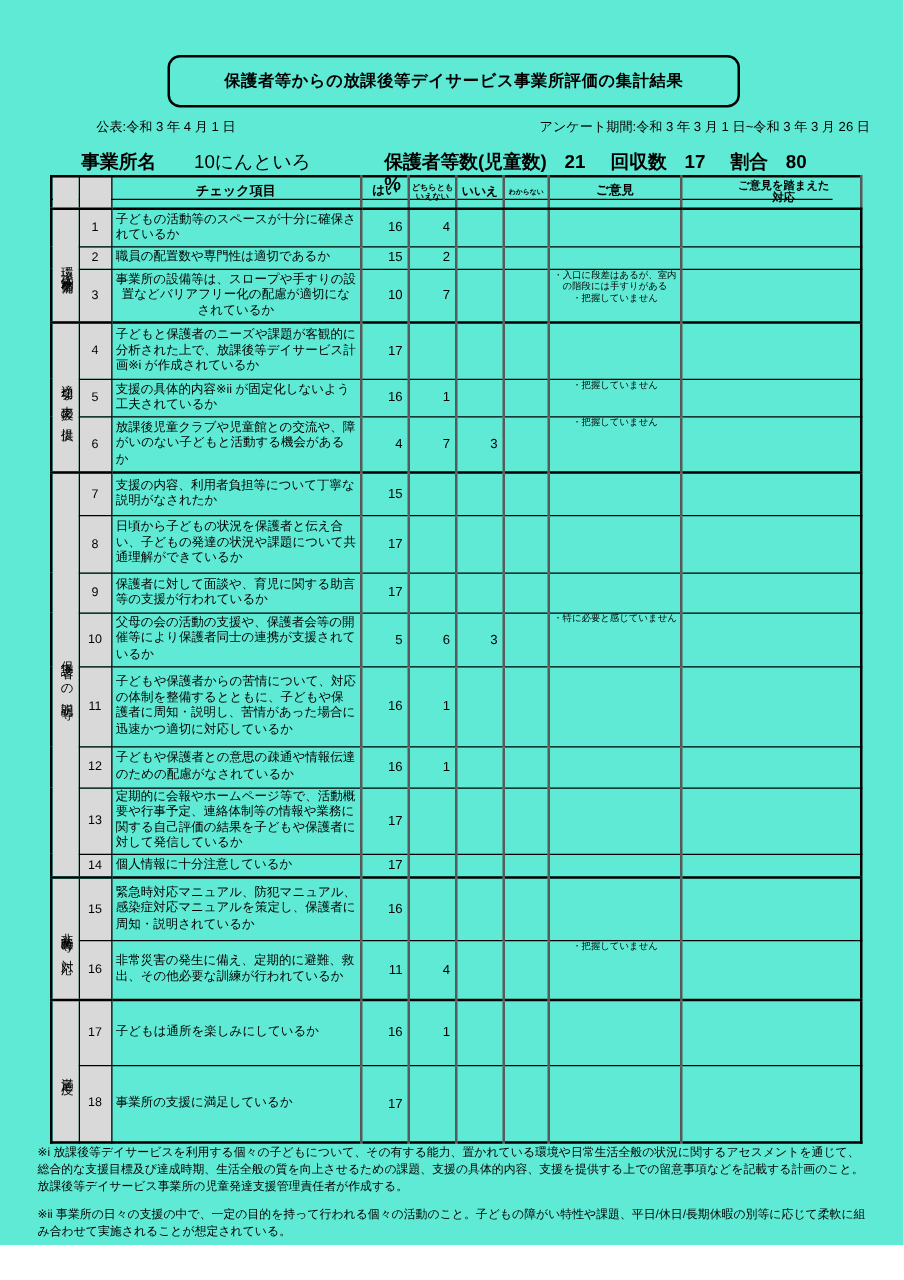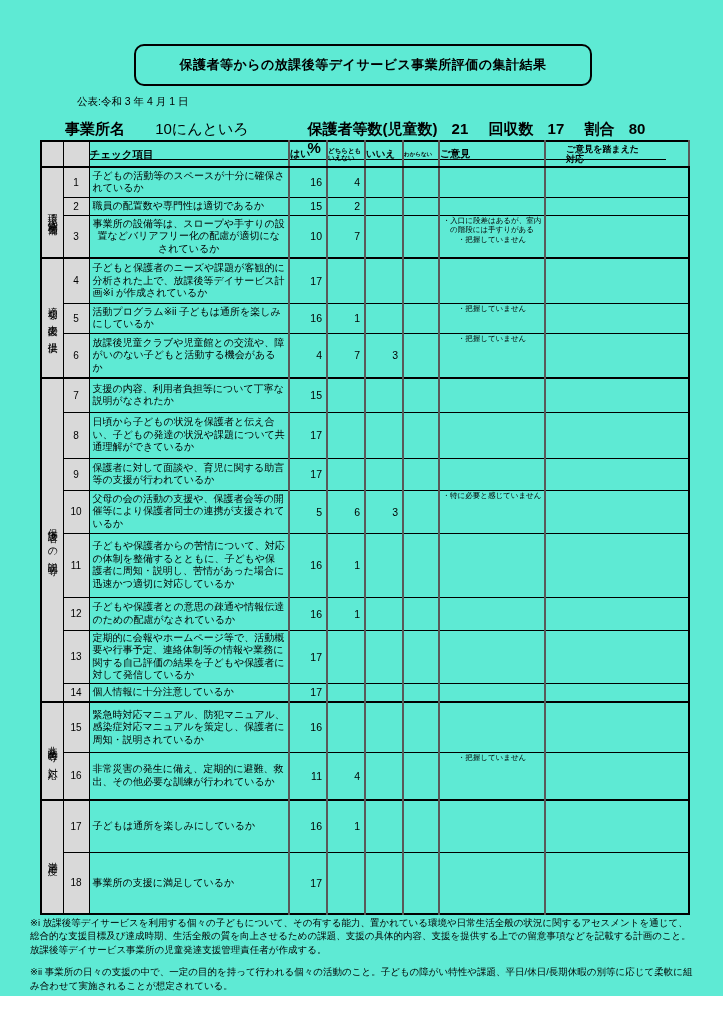--- a/index.html
+++ b/index.html
@@ -37,21 +37,21 @@
   table.survey {
     position:absolute; left:40px; top:140px; width:648px;
     border-collapse:collapse; table-layout:fixed;
     font-size:10px; border:2px solid #000;
   }
   .survey td, .survey th { border:1px solid #000; padding:0; overflow:hidden; }
   .survey tr.gtop > td, .survey tr.gtop > th { border-top:2px solid #000; }
   .survey tr.head > th { border-bottom:2px solid #000; }
 
   th.hgray { background:#d9d9d9; }
-  th { font-weight:bold; text-align:left; vertical-align:middle; line-height:1.15; }
+  th { font-weight:bold; text-align:center; vertical-align:middle; line-height:1.15;font-family:Liberation Mono, monospace; }
   th.h-item { font-size:10.5px; }
   th.h-yes { font-size:10px; }
   th.h-neither { font-size:6.5px; white-space:pre-line; }
   th.h-no { font-size:9.5px; }
   th.h-unknown { font-size:5.5px; }
   th.h-comment { font-size:10px; }
   th.h-resp { font-size:9px; white-space:pre-line;padding-left:20px; }
 
   td.gcell {
     background:#d9d9d9;
@@ -78,20 +78,21 @@
 </style>
 </head>
 <body>
 
 <div class="page">
 
   <div class="titlebox">保護者等からの放課後等デイサービス事業所評価の集計結果</div>
 
   <div class="meta1">
     <span class="pub">公表:令和 3 年 4 月  1 日</span>
+    <span class="period">アンケート期間:令和 3 年 3 月  1 日~令和 3 年 3 月 26 日</span>
   </div>
 
   <div class="meta2">
     <span class="office">
       <span>事業所名</span>
       <span class="name">10にんといろ</span>
     </span>
     <span class="stats">
       <span>保護者等数(児童数)</span>
       <span class="v">21</span>
@@ -169,21 +170,21 @@
       <td class="item">子どもと保護者のニーズや課題が客観的に分析された上で、放課後等デイサービス計画※i が作成されているか</td>
       <td class="cnt">17</td>
       <td class="cnt"></td>
       <td class="cnt"></td>
       <td class="cnt"></td>
       <td class="cmt"></td>
       <td class="resp"></td>
     </tr>
     <tr style="height:30px">
       <td class="ncell">5</td>
-      <td class="item">活動プログラム※ii 子どもは通所を楽しみにしているか</td>
+      <td class="item">支援の具体的内容※ii が固定化しないよう工夫されているか</td>
       <td class="cnt">16</td>
       <td class="cnt">1</td>
       <td class="cnt"></td>
       <td class="cnt"></td>
       <td class="cmt">・把握していません</td>
       <td class="resp"></td>
     </tr>
     <tr style="height:45px">
       <td class="ncell">6</td>
       <td class="item">放課後児童クラブや児童館との交流や、障がいのない子どもと活動する機会があるか</td>

